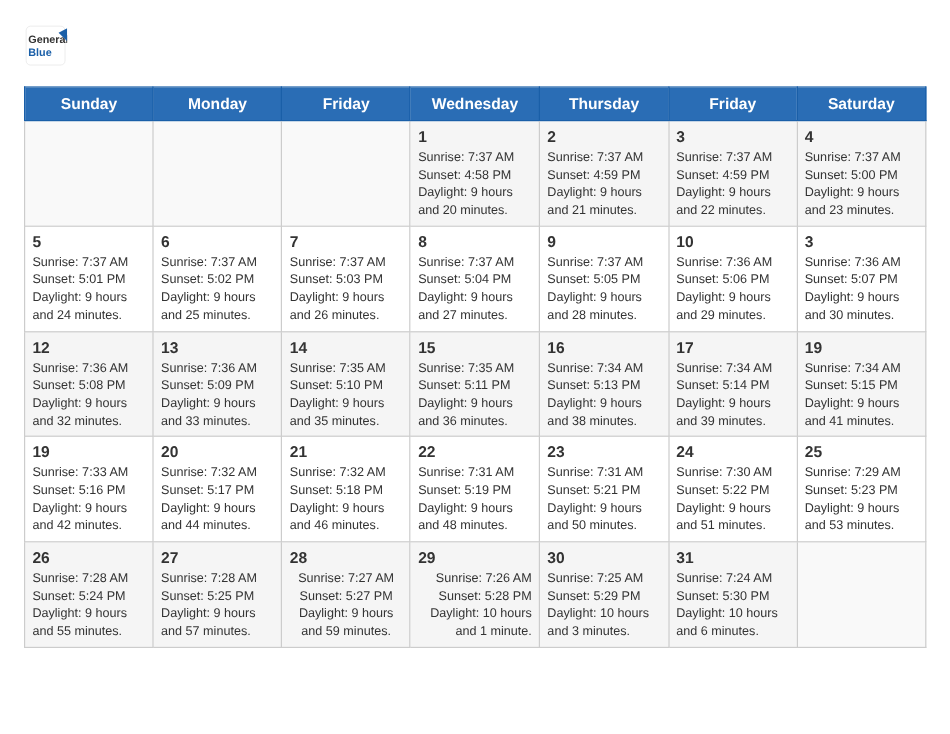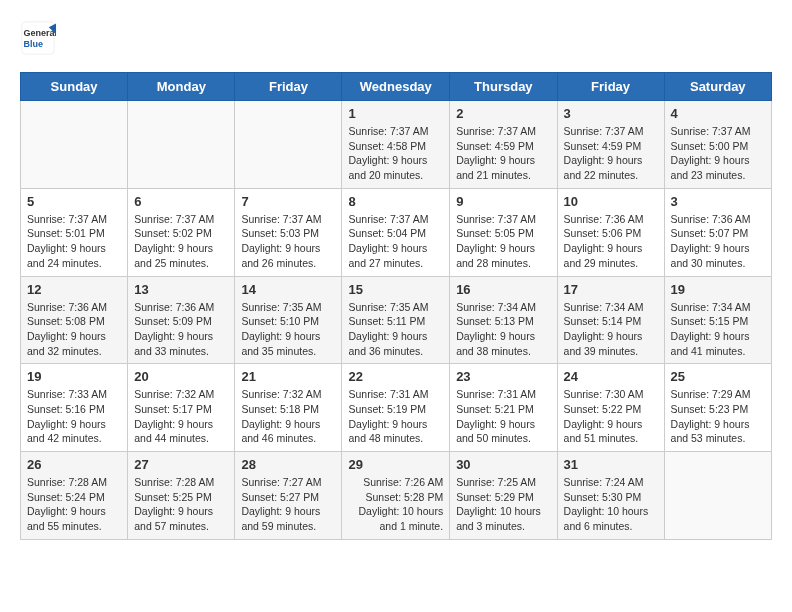--- a/index.html
+++ b/index.html
@@ -308,21 +308,21 @@
         </td>
         <td>
           <span class="day-number">27</span>
           <div class="day-info" style="white-space: pre-line;">Sunrise: 7:28 AM
 Sunset: 5:25 PM
 Daylight: 9 hours
 and 57 minutes.</div>
         </td>
         <td>
           <span class="day-number">28</span>
-          <div class="day-info" style="white-space: pre-line;">Sunrise: 7:27 AM
+          <div class="day-info" style="white-space: pre-line; text-align: center;">Sunrise: 7:27 AM
 Sunset: 5:27 PM
 Daylight: 9 hours
 and 59 minutes.</div>
         </td>
         <td>
           <span class="day-number">29</span>
           <div class="day-info" style="white-space: pre-line; text-align: right;">Sunrise: 7:26 AM
 Sunset: 5:28 PM
 Daylight: 10 hours
 and 1 minute.</div>

